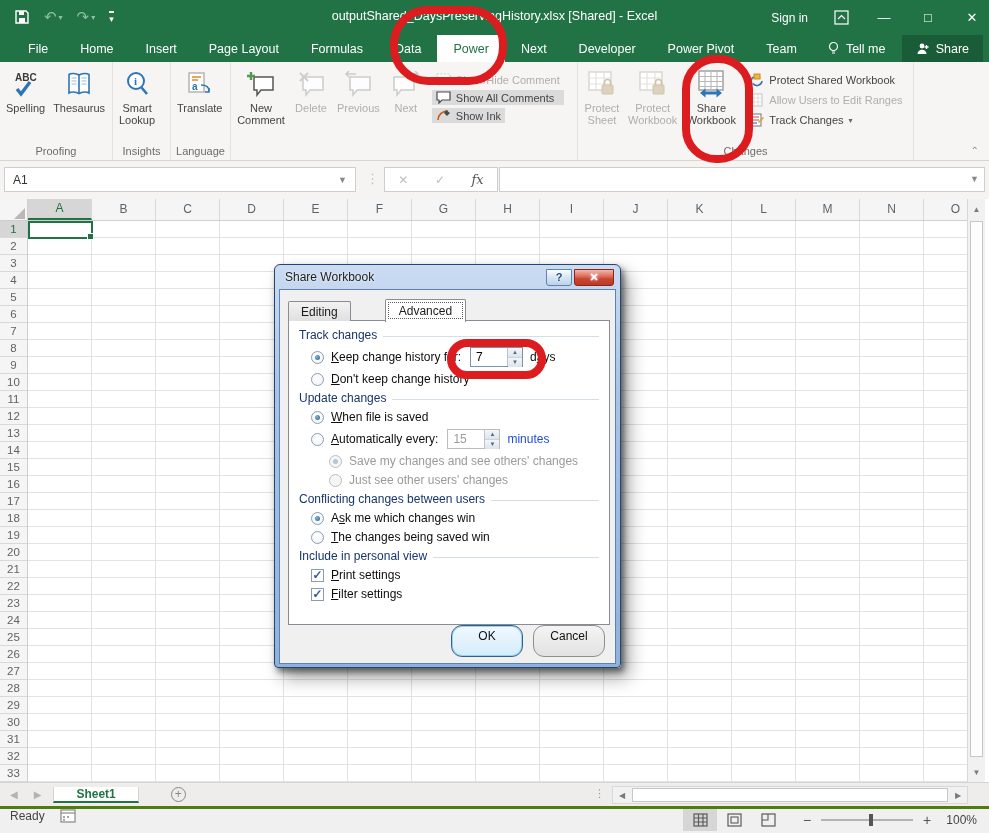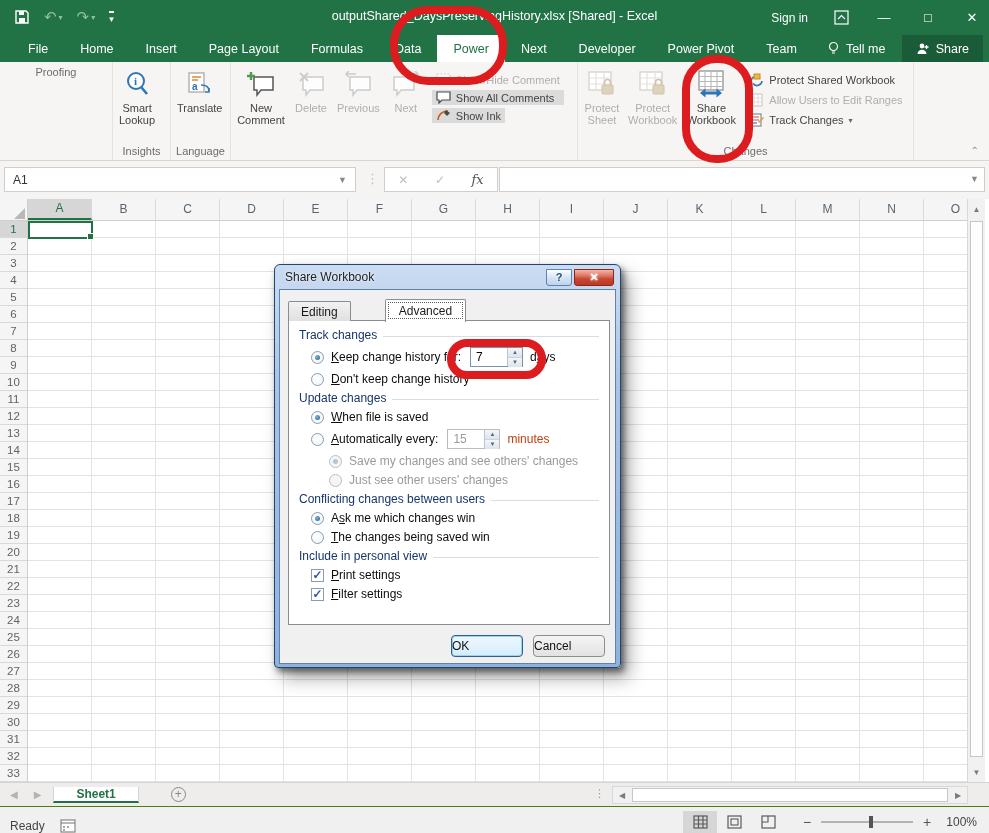--- a/index.html
+++ b/index.html
@@ -79,21 +79,21 @@
   .stab .sheet { background:#fff; padding:0 22px; display:flex; align-items:center; font-size:12px; color:#666; border-right:1px solid #d4d4d4; border-left:1px solid #d4d4d4; }
   .stab .sheet.active { color:#217346; font-weight:bold; border-bottom:2px solid #217346; }
   .addsheet { margin-left:32px; display:flex; align-items:center; }
   .addsheet .circ { width:15px; height:15px; border:1px solid #8a8886; border-radius:50%; color:#8a8886; font-size:12px; line-height:13px; text-align:center; }
   .sb-dots { position:absolute; left:594px; top:4px; color:#9a9896; font-size:11px; }
   .hscroll { position:absolute; left:612px; top:3px; width:356px; height:18px; background:#f1f1f1; border:1px solid #d8d8d8; display:flex; align-items:center; }
   .hscroll .arr { width:18px; text-align:center; color:#7a7a7a; font-size:8px; }
   .hthumb { flex:1; height:14px; margin:0 1px; background:#fff; border:1px solid #c7c7c7; }
 
   
-  .statusbar { position:absolute; left:0; top:806px; width:989px; height:27px; background:#f0f0f0; border-top:1px solid #4d7c0f; display:flex; align-items:flex-end; font-size:12px; color:#444; }
+  .statusbar { position:absolute; left:0; top:806px; width:989px; height:27px; background:#f0f0f0; border-top:3px solid #4d7c0f; display:flex; align-items:flex-start; font-size:12px; color:#444; }
   .statusbar .ready { padding-left:10px; width:52px; }
   .macro { margin-left:8px; }
   .sb-right { position:absolute; right:8px; display:flex; align-items:center; gap:0; }
   .viewbtn { width:34px; height:22px; display:flex; align-items:center; justify-content:center; }
   .viewbtn.active { background:#d6d6d6; }
   .zoomctl { display:flex; align-items:center; margin-left:12px; }
   .zminus,.zplus { width:20px; text-align:center; color:#555; font-size:14px; }
   .ztrack { width:92px; height:2px; background:#b5b3b1; position:relative; margin:0 4px; }
   .zhandle { position:absolute; left:48px; top:-5px; width:4px; height:12px; background:#555; }
   .zlabel { width:44px; text-align:right; padding-right:4px; }
@@ -124,22 +124,22 @@
   .radio.disabled.checked::after { background:#b3c6d6; }
   .checkbox { width:13px; height:13px; background:#fff; border:1px solid #8a9cb0; position:relative; flex:0 0 13px; color:#31569b; font-size:12px; line-height:11px; text-align:center; font-weight:bold; }
   .spin { display:inline-flex; width:53px; height:20px; border:1px solid #7a93ad; background:#fff; }
   .spin .val { flex:1; font-size:12px; padding:2px 0 0 5px; color:#000; }
   .spin .btns { width:15px; border-left:1px solid #b5c6d6; display:flex; flex-direction:column; }
   .spin .btns span { flex:1; background:linear-gradient(180deg,#f4f6f8,#dde4ea); font-size:6px; color:#4a6variability; color:#4a6a8a; text-align:center; line-height:9px; border-bottom:1px solid #c9d4de; }
   .spin .btns span:last-child { border-bottom:none; }
   .spin.disabled { border-color:#bcbcbc; background:#fff; }
   .spin.disabled .val { color:#9a9a9a; }
   .dfoot { position:absolute; right:10px; bottom:6px; display:flex; gap:10px; }
-  .dbtn { width:72px; height:22px; font-size:12px; text-align:left; line-height:20px; color:#111;
-    background:linear-gradient(180deg,#f4f4f4,#e2e2e2); border:1px solid #8e8f8f; border-radius:4px; }
+  .dbtn { width:72px; height:32px; font-size:12px; text-align:center; line-height:20px; color:#111;
+    background:linear-gradient(180deg,#f4f4f4,#e2e2e2); border:1px solid #8e8f8f; border-radius:11px; }
   .dbtn.focused { background:linear-gradient(180deg,#f0f8ff,#d4ecfb); border:1px solid #2c628b; box-shadow:0 0 0 1px #9ed1ef inset; }
 
   
   .oval { position:absolute; border:8px solid #dd1c1f; z-index:60; }
   .oval.review { left:390px; top:6px; width:117px; height:79px; border-radius:38px; }
   .oval.sharewb { left:682px; top:55px; width:71px; height:108px; border-radius:34px; }
   .oval.days { left:447px; top:339px; width:99px; height:40px; border-radius:21px; }
 
   u { text-decoration:underline; }
   svg { display:block; }
@@ -213,20 +213,41 @@
             <path d="M1.5 12c0-2.6 2-4.2 4.5-4.2S10.5 9.4 10.5 12z" fill="#fff"></path>
             <path d="M10.5 3v4M8.5 5h4" stroke="#fff" stroke-width="1.3"></path>
           </svg>
       </span>
       <span>Share</span>
     </div>
   </div>
 
   <div class="ribbon">
     <div class="rgroup" style="width:113px">
+      <div class="rgroup-body">
+        <div class="bigbtn">
+          <span class="bico">
+            <svg width="26" height="26" viewBox="0 0 26 26">
+                <text x="2" y="10" font-size="10" font-weight="bold" fill="#3a3a3a" font-family="Liberation Sans">ABC</text>
+                <path d="M4 18l4 5 9-12" fill="none" stroke="#2e75b6" stroke-width="3.4"></path>
+              </svg>
+          </span>
+          <span class="blab">Spelling</span>
+        </div>
+        <div class="bigbtn">
+          <span class="bico">
+            <svg width="26" height="24" viewBox="0 0 26 24">
+                <path d="M13 3C10 1 5 1 3 2.5V21c2-1.5 7-1.5 10 .5 3-2 8-2 10-.5V2.5C21 1 16 1 13 3z" fill="#fff" stroke="#2e75b6" stroke-width="1.6"></path>
+                <path d="M13 3v18" stroke="#2e75b6" stroke-width="1.6"></path>
+                <path d="M5.5 6h5M5.5 9h5M5.5 12h5M15.5 6h5M15.5 9h5M15.5 12h5" stroke="#9cbce0" stroke-width="1.2"></path>
+              </svg>
+          </span>
+          <span class="blab">Thesaurus</span>
+        </div>
+      </div>
       <div class="rgroup-label">Proofing</div>
     </div>
 
     <div class="rgroup" style="width:58px">
       <div class="rgroup-body">
         <div class="bigbtn">
           <span class="bico">
             <svg width="26" height="26" viewBox="0 0 26 26">
                 <circle cx="12" cy="10" r="8" fill="#fff" stroke="#2e75b6" stroke-width="2"></circle>
                 <text x="10" y="14" font-size="11" font-weight="bold" fill="#2e75b6" font-family="Liberation Serif">i</text>
@@ -534,21 +555,21 @@
           <div class="drow">
             <span class="radio"></span>
             <span><u>A</u>utomatically every:</span>
             <span class="spin disabled" style="margin-left:2px">
               <span class="val">15</span>
               <span class="btns">
                   <span>▲</span>
                   <span>▼</span>
                 </span>
             </span>
-            <span style="color:#c2410c">minutes</span>
+            <span style="color:#1d4ed8">minutes</span>
           </div>
           <div class="drow indent disabled">
             <span class="radio disabled checked"></span>
             <span>Save my changes and see others' changes</span>
           </div>
           <div class="drow indent disabled">
             <span class="radio disabled"></span>
             <span>Just see other users' changes</span>
           </div>
         </div>

